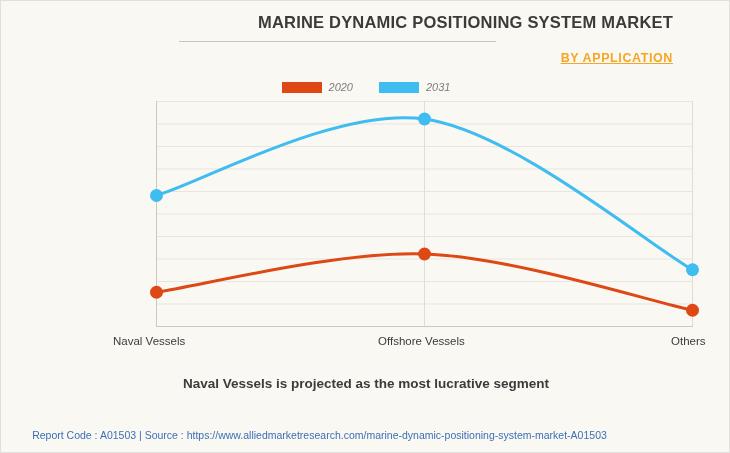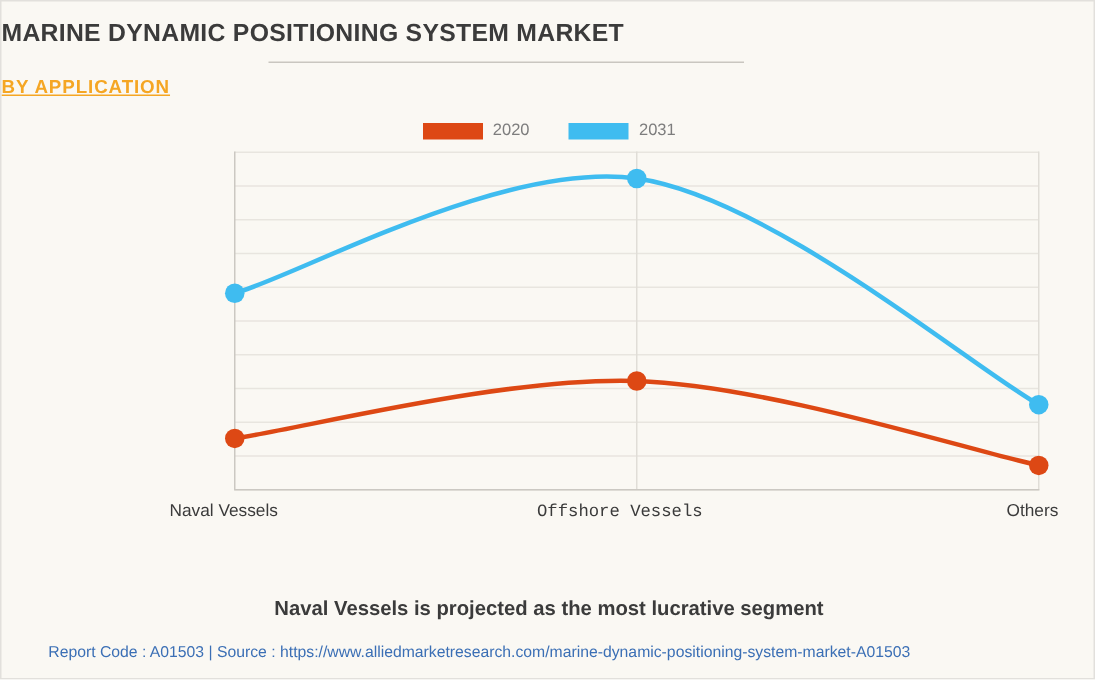--- a/index.html
+++ b/index.html
@@ -19,21 +19,21 @@
     border: 1px solid #e2e0dc;
     overflow: hidden;
   }
 
   
   #title-block {
     position: absolute;
     top: 11px;
     left: 0;
     width: 672px;
-    text-align: left;
+    text-align: right;
   }
   #chart-title {
     font-size: 16.5px;
     font-weight: bold;
     letter-spacing: 0.2px;
     color: #3b3b3b;
     text-transform: uppercase;
     line-height: 20px;
   }
   #title-rule {
@@ -55,20 +55,21 @@
   
   #legend {
     position: absolute;
     top: 80px;
     left: 0;
     width: 730px;
     display: flex;
     justify-content: center;
     align-items: center;
     gap: 26px;
+    font-style: italic;
   }
   .legend-item {
     display: flex;
     align-items: center;
     gap: 7px;
   }
   .legend-swatch {
     width: 40px;
     height: 11px;
     display: inline-block;
@@ -98,21 +99,21 @@
     position: absolute;
     top: 334px;
     font-size: 11.5px;
     color: #3b3b3b;
     white-space: nowrap;
   }
 
   
   #caption {
     position: absolute;
-    top: 397px;
+    top: 375px;
     left: 0;
     width: 730px;
     text-align: center;
     font-size: 13.5px;
     font-weight: bold;
     color: #3b3b3b;
   }
   #source-line {
     position: absolute;
     top: 428px;
@@ -177,20 +178,20 @@
           <g>
             <path d="M 107.5 194.5 C 151.64117647058822 181.9, 287.21764705882356 105.77058823529411, 375.5 118 C 463.78235294117644 130.22941176470587, 599.3588235294118 243.9205882352941, 643.5 268.75" fill="none" stroke="#3fbcf0" stroke-width="3" stroke-linecap="round"></path>
             <circle cx="107.5" cy="194.5" r="6.5" fill="#3fbcf0"></circle>
             <circle cx="375.5" cy="118" r="6.5" fill="#3fbcf0"></circle>
             <circle cx="643.5" cy="268.75" r="6.5" fill="#3fbcf0"></circle>
           </g>
         </g>
     </svg>
 
     <div class="x-tick-label" style="left:64px;">Naval Vessels</div>
-    <div class="x-tick-label" style="left:309px;font-family:Liberation Mono, monospace;">Offshore Vessels</div>
+    <div class="x-tick-label" style="left:329px;">Offshore Vessels</div>
     <div class="x-tick-label" style="left:622px;">Others</div>
   </div>
 
   <div id="caption">Naval Vessels is projected as the most lucrative segment</div>
   <div id="source-line">Report Code : A01503  |  Source : https://www.alliedmarketresearch.com/marine-dynamic-positioning-system-market-A01503</div>
 
 </div>
 
 </body></html>

